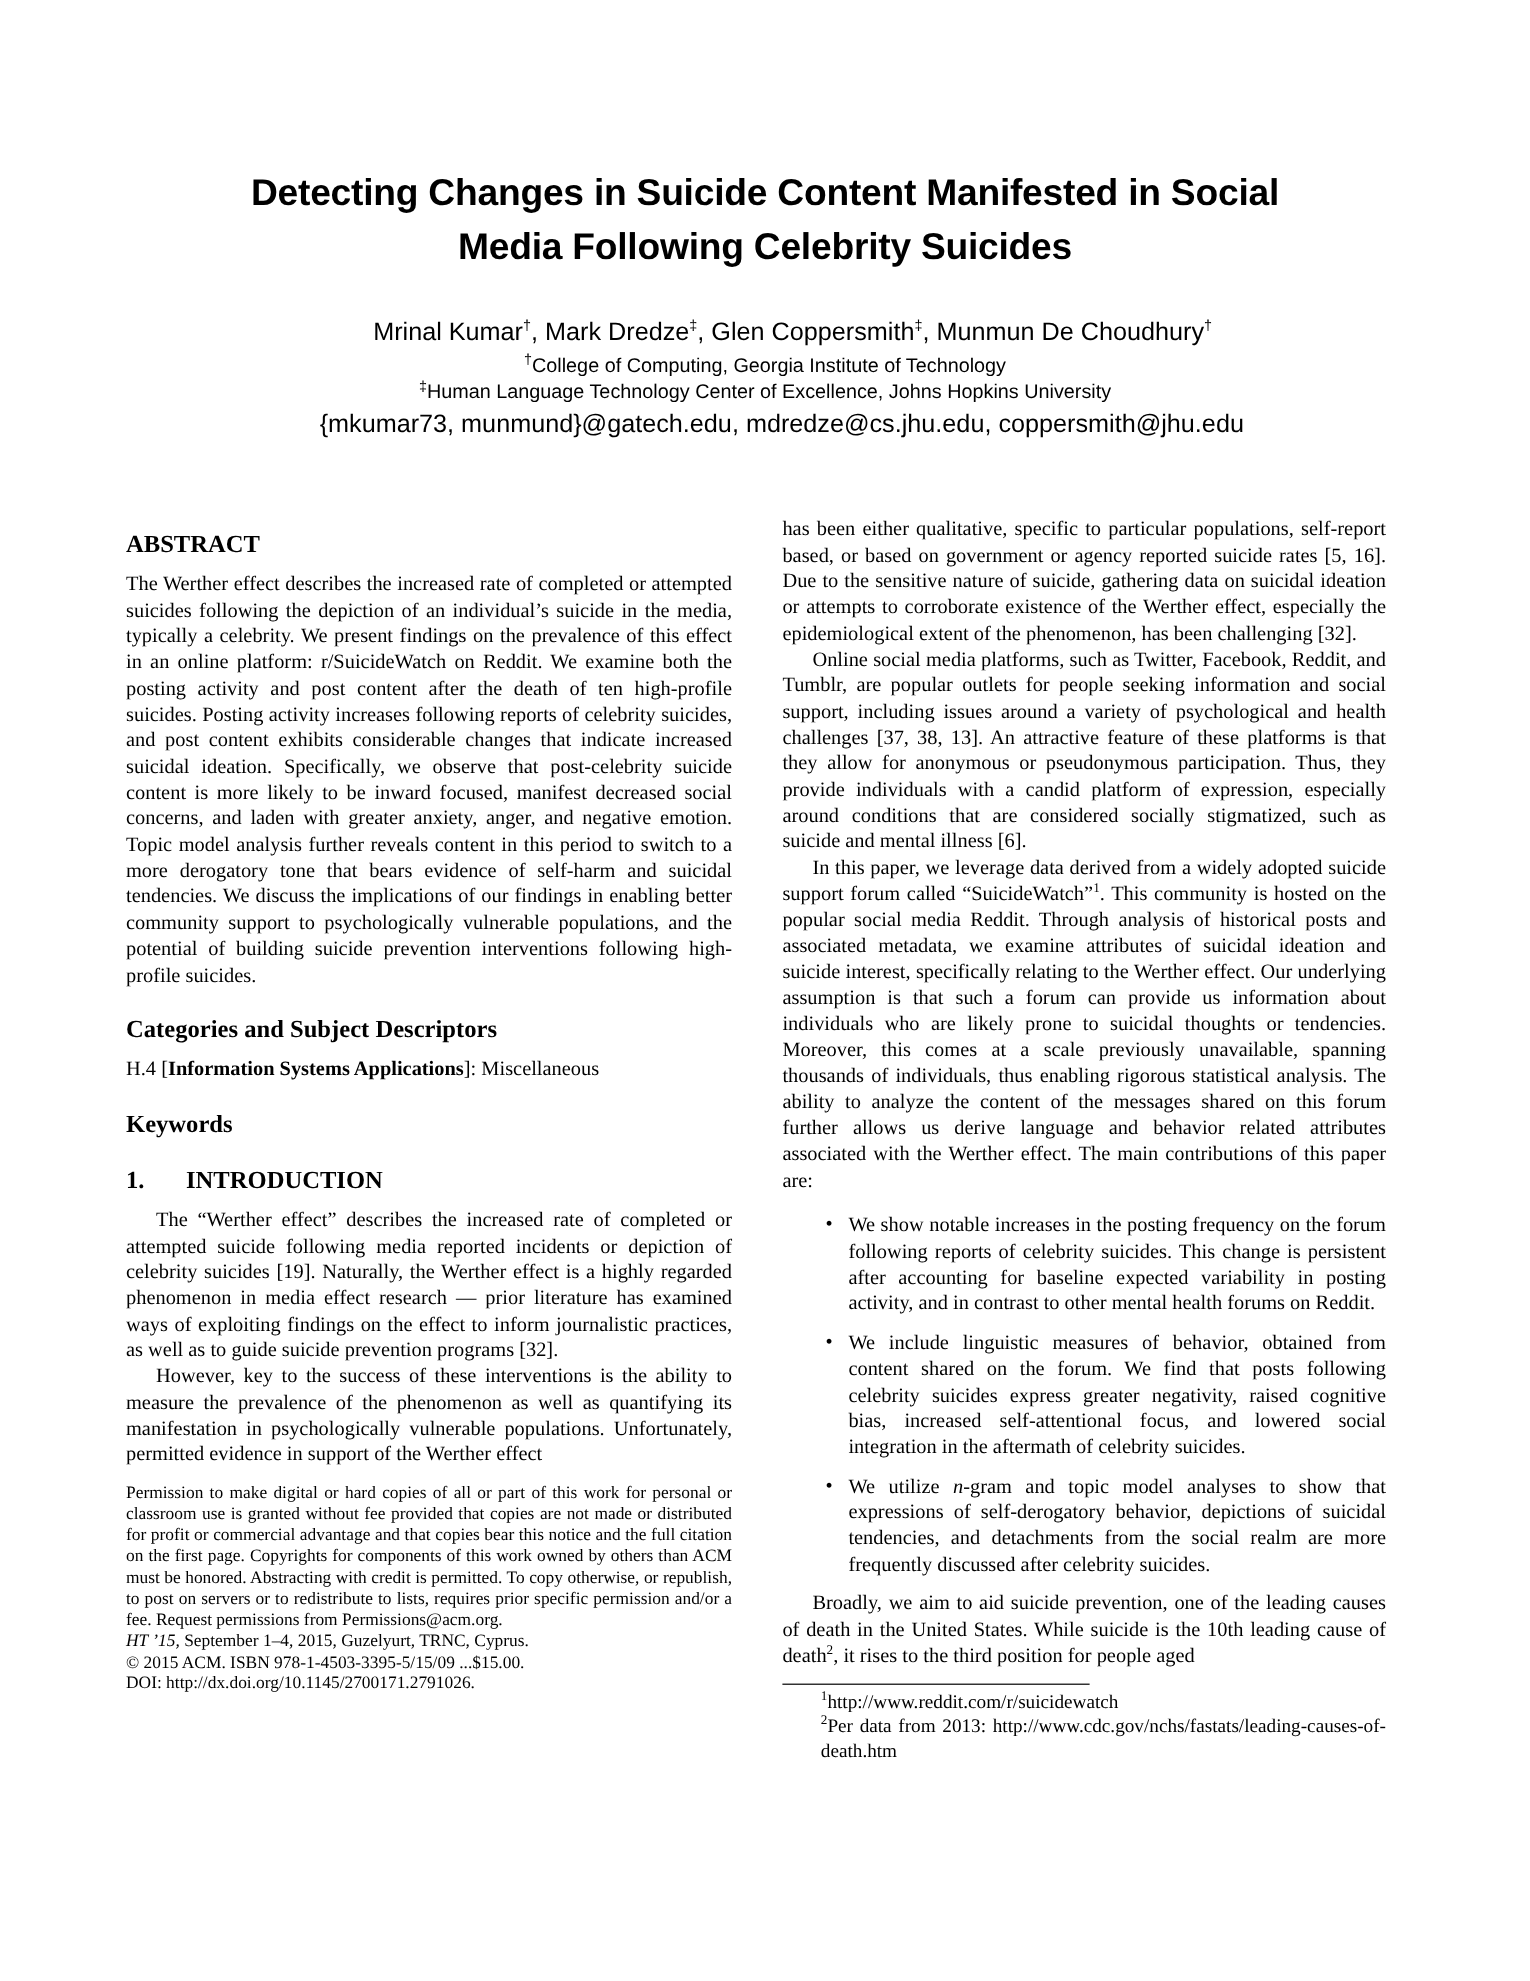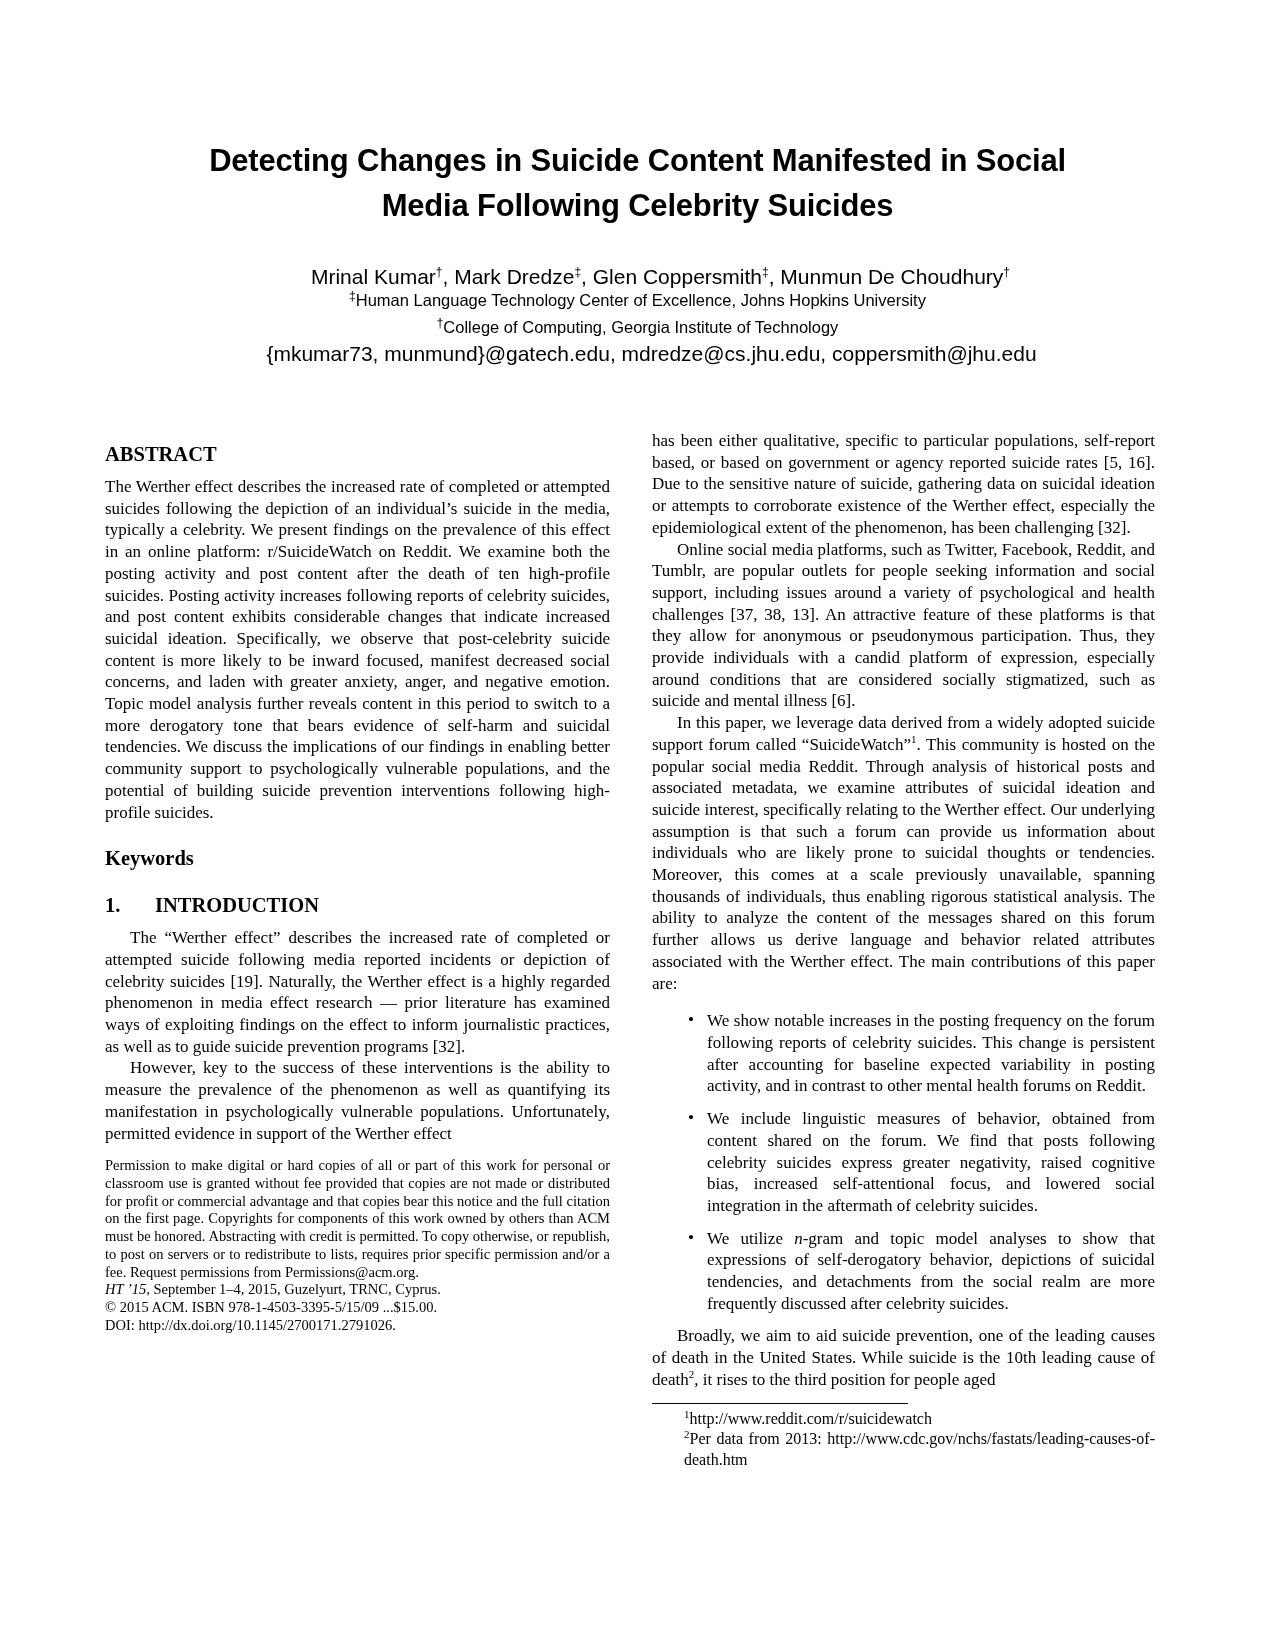--- a/index.html
+++ b/index.html
@@ -109,31 +109,33 @@
 <div class="page">
 
   <div class="header">
     <div class="title">
       <div class="title-line">Detecting Changes in Suicide Content Manifested in Social</div>
       <div class="title-line">Media Following Celebrity Suicides</div>
     </div>
 
     <div class="authors"><span>Mrinal Kumar</span><sup>†</sup><span>, Mark Dredze</span><sup>‡</sup><span>, Glen Coppersmith</span><sup>‡</sup><span>, Munmun De Choudhury</span><sup>†</sup></div>
 
+    <div class="affil affil-first"><sup>†</sup><span>College of Computing, Georgia Institute of Technology</span></div>
     <div class="affil"><sup>‡</sup><span>Human Language Technology Center of Excellence, Johns Hopkins University</span></div>
-    <div class="affil affil-first"><sup>†</sup><span>College of Computing, Georgia Institute of Technology</span></div>
 
     <div class="emails">{mkumar73, munmund}@gatech.edu, mdredze@cs.jhu.edu, coppersmith@jhu.edu</div>
   </div>
 
   <div class="col col-left">
 
     <h2 class="sec first">ABSTRACT</h2>
     <p>The Werther effect describes the increased rate of completed or attempted suicides following the depiction of an individual’s suicide in the media, typically a celebrity. We present findings on the prevalence of this effect in an online platform: r/SuicideWatch on Reddit. We examine both the posting activity and post content after the death of ten high-profile suicides. Posting activity increases following reports of celebrity suicides, and post content exhibits considerable changes that indicate increased suicidal ideation. Specifically, we observe that post-celebrity suicide content is more likely to be inward focused, manifest decreased social concerns, and laden with greater anxiety, anger, and negative emotion. Topic model analysis further reveals content in this period to switch to a more derogatory tone that bears evidence of self-harm and suicidal tendencies. We discuss the implications of our findings in enabling better community support to psychologically vulnerable populations, and the potential of building suicide prevention interventions following high-profile suicides.</p>
 
+    <h2 class="sec">Categories and Subject Descriptors</h2>
+    <p><span>H.4 [</span><b>Information Systems Applications</b><span>]: Miscellaneous</span></p>
 
     <h2 class="sec">Keywords</h2>
 
     <h2 class="sec"><span class="secnum">1.</span><span>INTRODUCTION</span></h2>
     <p class="indent">The “Werther effect” describes the increased rate of completed or attempted suicide following media reported incidents or depiction of celebrity suicides [19]. Naturally, the Werther effect is a highly regarded phenomenon in media effect research — prior literature has examined ways of exploiting findings on the effect to inform journalistic practices, as well as to guide suicide prevention programs [32].</p>
     <p class="indent">However, key to the success of these interventions is the ability to measure the prevalence of the phenomenon as well as quantifying its manifestation in psychologically vulnerable populations. Unfortunately, permitted evidence in support of the Werther effect</p>
 
     <div class="permission">
       <p>Permission to make digital or hard copies of all or part of this work for personal or classroom use is granted without fee provided that copies are not made or distributed for profit or commercial advantage and that copies bear this notice and the full citation on the first page. Copyrights for components of this work owned by others than ACM must be honored. Abstracting with credit is permitted. To copy otherwise, or republish, to post on servers or to redistribute to lists, requires prior specific permission and/or a fee. Request permissions from Permissions@acm.org.</p>
       <div class="perm-line"><i>HT ’15,</i><span> September 1–4, 2015, Guzelyurt, TRNC, Cyprus.</span></div>

